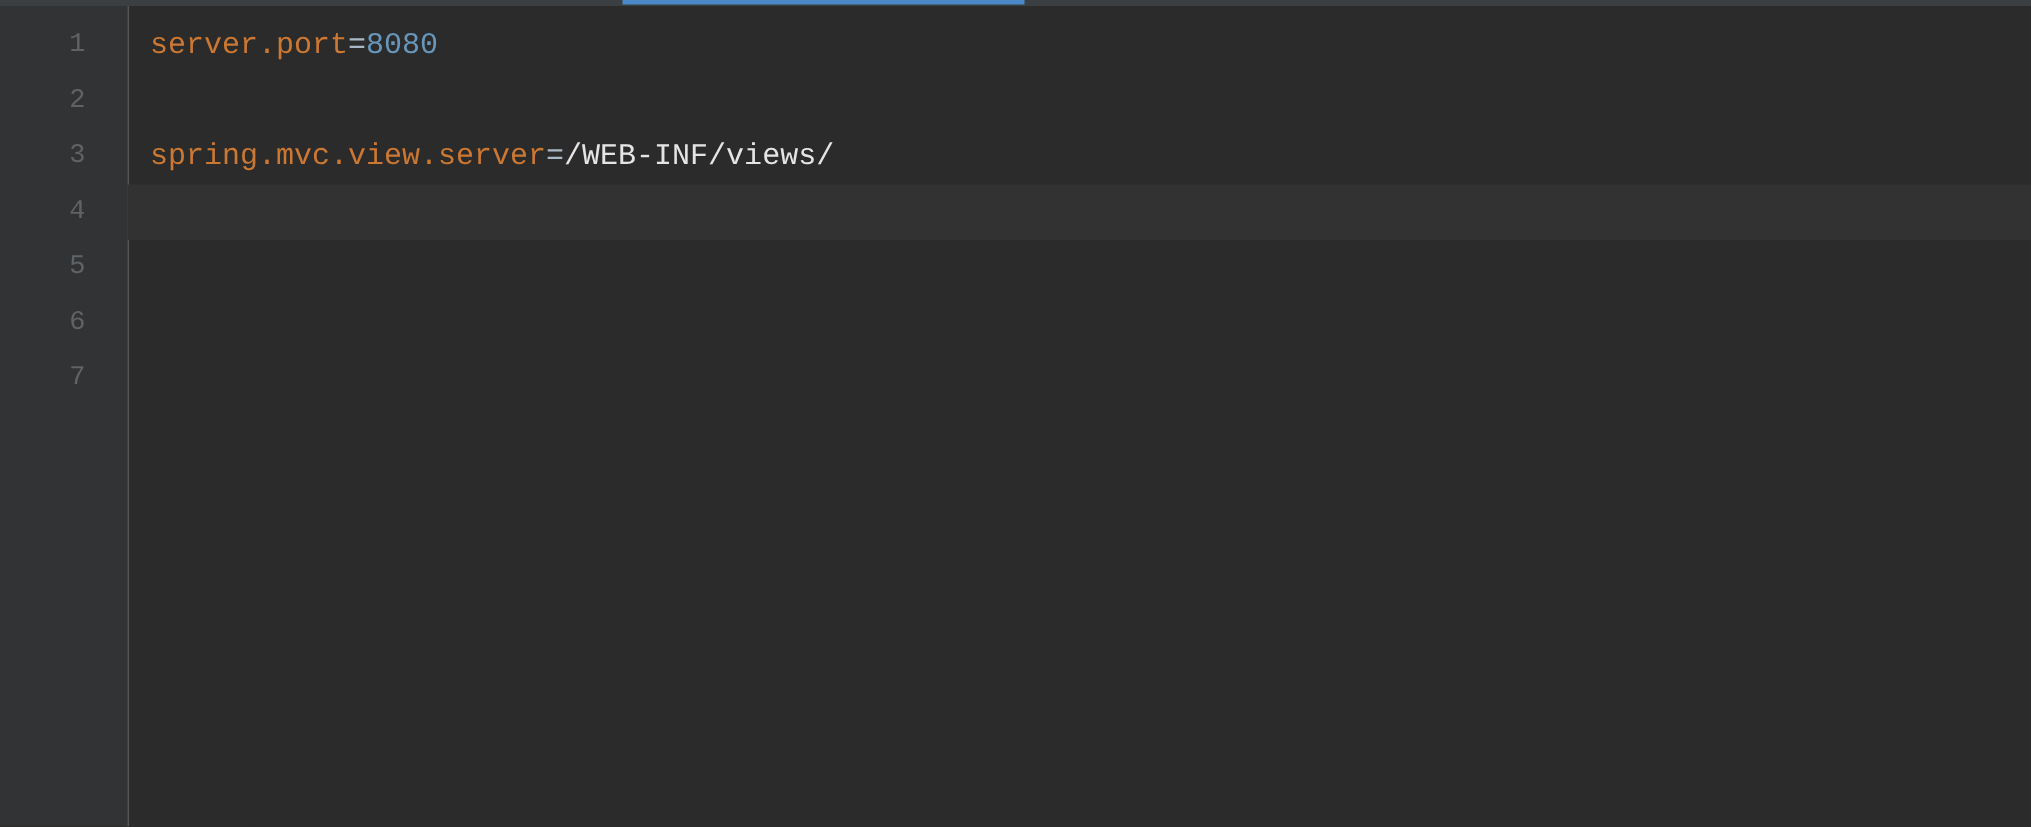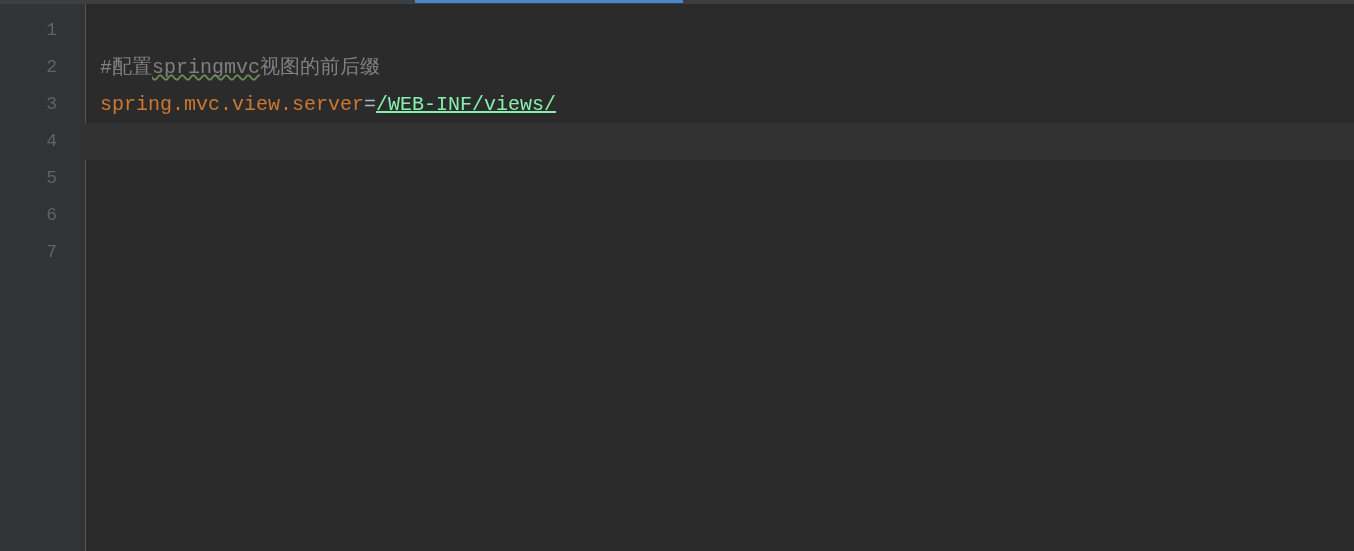--- a/index.html
+++ b/index.html
@@ -74,22 +74,21 @@
       margin-left: -15px;
       padding-left: 15px;
     }
     .key {
       color: #cc7832;
     }
     .equals {
       color: #a9b7c6;
     }
     .value {
-      color: #86efac;
-      text-decoration: underline;
+      color: #e5e5e5;
     }
     .number {
       color: #6897bb;
     }
     .comment {
       color: #808080;
     }
     .typo-underline {
       text-decoration: underline wavy #6a8759;
       text-decoration-skip-ink: none;
@@ -109,19 +108,19 @@
     <div class="line-number">3</div>
     <div class="line-number">4</div>
     <div class="line-number">5</div>
     <div class="line-number">6</div>
     <div class="line-number">7</div>
   </div>
 
   <div class="divider"></div>
 
   <div class="code-area">
+    <div class="code-line"><span class="key">server.port</span><span class="equals">=</span><span class="number">8080</span></div>
     <div class="code-line"></div>
-    <div class="code-line"><span class="comment">#配置</span><span class="comment typo-underline">springmvc</span><span class="comment">视图的前后缀</span></div>
     <div class="code-line"><span class="key">spring.mvc.view.server</span><span class="equals">=</span><span class="value">/WEB-INF/views/</span></div>
     <div class="code-line current-line"></div>
     <div class="code-line"></div>
   </div>
 </div>
 
 </body></html>

